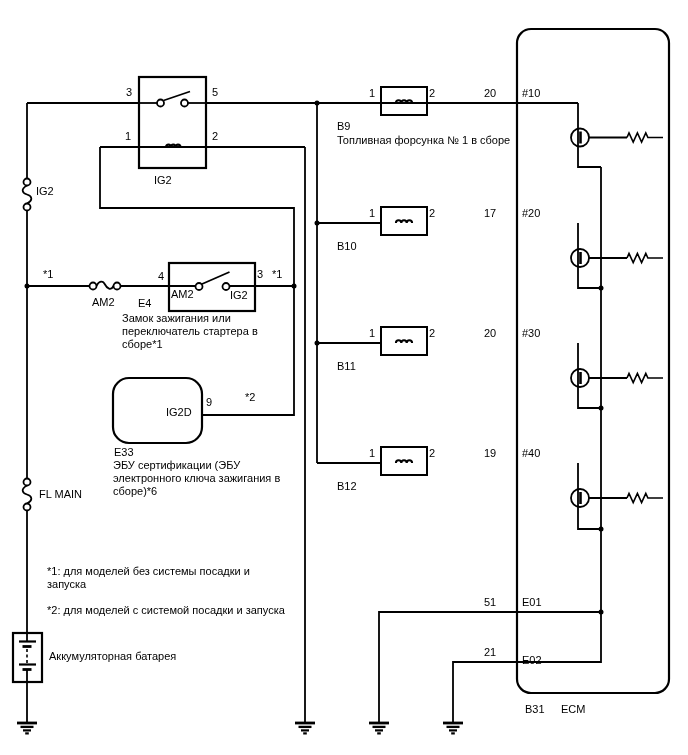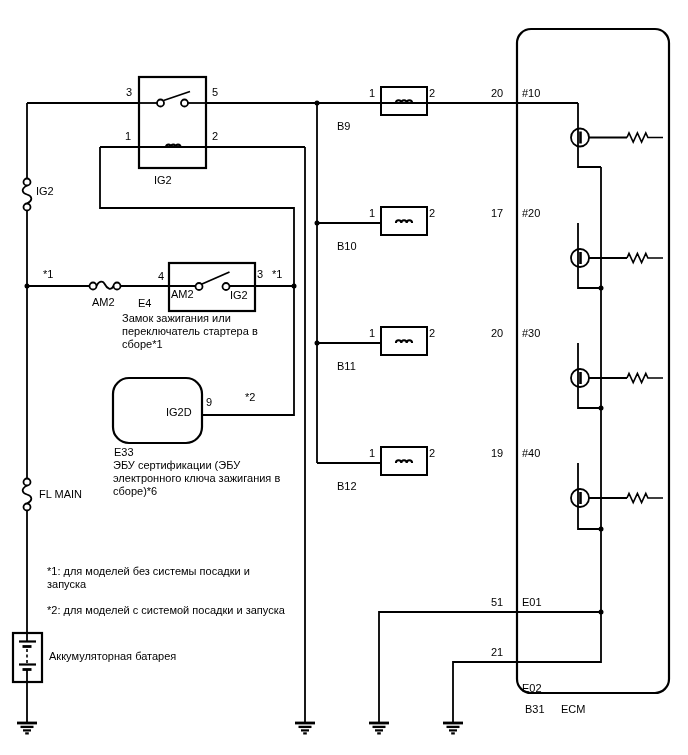--- a/index.html
+++ b/index.html
@@ -1,21 +1,21 @@
 <!DOCTYPE html>
 <html><head>
 <meta charset="utf-8">
 <style>
   html,body{margin:0;padding:0;background:#fff;}
   .diagram{position:relative;width:688px;height:755px;background:#ffffff;overflow:hidden;
            font-family:"Liberation Sans", sans-serif;}
   .diagram svg{position:absolute;left:0;top:0;}
   .lbl{position:absolute;font-size:11px;line-height:13px;color:#000;white-space:nowrap;}
   .wrap{white-space:normal;}
-  .ralign{text-align:center;}
+  .ralign{text-align:left;}
 </style>
 </head>
 <body>
 
 <div class="diagram">
 
 <svg width="688" height="755" viewBox="0 0 688 755">
   <defs>
     <g id="gnd">
       <line x1="-10" y1="0" x2="10" y2="0" stroke="#000" stroke-width="2.8"></line>
@@ -188,20 +188,21 @@
 <div class="lbl" style="left:206px;top:396px">9</div>
 <div class="lbl" style="left:245px;top:391px">*2</div>
 <div class="lbl" style="left:114px;top:446px">E33</div>
 <div class="lbl wrap" style="left:113px;top:459px;width:188px">ЭБУ сертификации (ЭБУ электронного ключа зажигания в сборе)*6</div>
 
 <div class="lbl" style="left:369px;top:87px">1</div>
 <div class="lbl" style="left:429px;top:87px">2</div>
 <div class="lbl ralign" style="left:484px;top:87px;width:26px">20</div>
 <div class="lbl" style="left:522px;top:87px">#10</div>
 <div class="lbl" style="left:337px;top:120px">B9</div>
+<div class="lbl" style="left:337px;top:134px">Топливная форсунка № 1 в сборе</div>
 
 <div class="lbl" style="left:369px;top:207px">1</div>
 <div class="lbl" style="left:429px;top:207px">2</div>
 <div class="lbl ralign" style="left:484px;top:207px;width:26px">17</div>
 <div class="lbl" style="left:522px;top:207px">#20</div>
 <div class="lbl" style="left:337px;top:240px">B10</div>
 
 <div class="lbl" style="left:369px;top:327px">1</div>
 <div class="lbl" style="left:429px;top:327px">2</div>
 <div class="lbl ralign" style="left:484px;top:327px;width:26px">20</div>
@@ -210,21 +211,21 @@
 
 <div class="lbl" style="left:369px;top:447px">1</div>
 <div class="lbl" style="left:429px;top:447px">2</div>
 <div class="lbl ralign" style="left:484px;top:447px;width:26px">19</div>
 <div class="lbl" style="left:522px;top:447px">#40</div>
 <div class="lbl" style="left:337px;top:480px">B12</div>
 
 <div class="lbl ralign" style="left:484px;top:596px;width:26px">51</div>
 <div class="lbl" style="left:522px;top:596px">E01</div>
 <div class="lbl ralign" style="left:484px;top:646px;width:26px">21</div>
-<div class="lbl" style="left:522px;top:682px">E02</div>
+<div class="lbl" style="left:522px;top:654px">E02</div>
 
 <div class="lbl" style="left:525px;top:703px">B31</div>
 <div class="lbl" style="left:561px;top:703px">ECM</div>
 
 <div class="lbl wrap" style="left:47px;top:565px;width:232px">*1: для моделей без системы посадки и запуска</div>
 <div class="lbl" style="left:47px;top:604px">*2: для моделей с системой посадки и запуска</div>
 <div class="lbl" style="left:49px;top:650px">Аккумуляторная батарея</div>
 
 </div>
 

